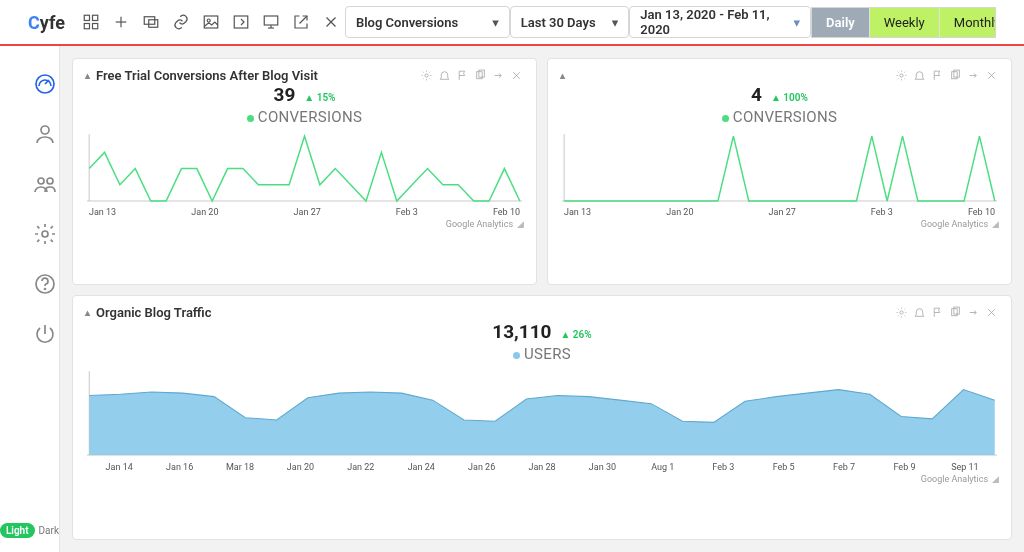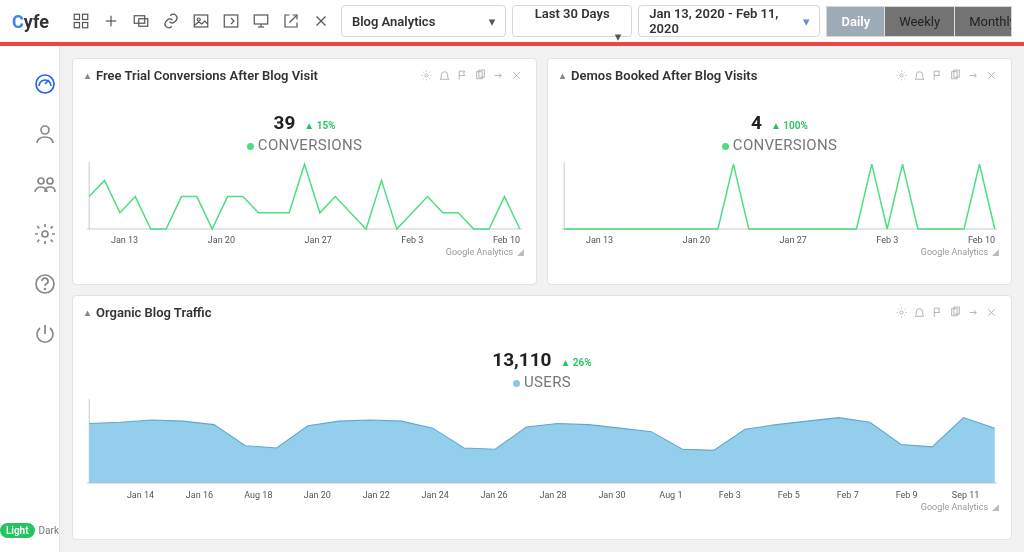--- a/index.html
+++ b/index.html
@@ -1,55 +1,55 @@
 <!DOCTYPE html>
 <html><head>
 <meta charset="utf-8">
 <style>
 * { box-sizing: border-box; margin:0; padding:0; }
 body { font-family: -apple-system, "Segoe UI", Roboto, Arial, sans-serif; background:#f2f2f2; width:1024px; height:552px; overflow:hidden; font-size:12px; color:#222; }
-.topbar { height:46px; background:#fff; border-bottom:4px solid #ef4444; display:flex; align-items:center; padding:0 12px; gap:6px; }
+.topbar { height:46px; background:#fff; border-bottom:2px solid #ef4444; display:flex; align-items:center; padding:0 28px; }
 .logo { font-weight:700; font-size:18px; color:#333; margin-right:12px; }
 .logo .c { color:#3b82f6; }
 .toolbar-icons { display:flex; gap:2px; }
 .tb-icon { width:28px; height:28px; display:flex; align-items:center; justify-content:center; color:#555; border-radius:4px; cursor:pointer; }
 .tb-icon svg { width:18px; height:18px; stroke:#555; stroke-width:1.6; fill:none; }
 .dd { height:32px; border:1px solid #d6d6d6; border-radius:4px; background:#fff; display:flex; align-items:center; padding:0 10px; font-size:13px; color:#555; gap:8px; cursor:pointer; }
 .dd b{ font-weight:600; color:#333; }
 .caret{ margin-left:auto; }
 .dd.wide{ width:180px; }
-.dd.med{ width:130px;flex-direction:column; }
+.dd.med{ width:130px; }
 .seg { display:flex; border:1px solid #d6d6d6; border-radius:0; overflow:hidden; margin-left:auto; }
-.seg > div { padding:7px 14px; font-size:13px; cursor:pointer; background:#737373; }
+.seg > div { padding:7px 14px; font-size:13px; cursor:pointer; background:#bef264; }
 .seg > div.active{ background:#9eabb7; color:#fff; font-weight:600; }
 .seg > div + div { border-left:1px solid #e0e0e0; }
 .layout { display:flex; height:calc(100% - 46px); }
 .sidebar { width:60px; background:#fff; border-right:1px solid #e5e5e5; display:flex; flex-direction:column; align-items:flex-end; padding-top:24px; gap:22px; }
 .sb-icon { width:28px; height:28px; display:flex; align-items:center; justify-content:center; cursor:pointer; }
 .sb-icon svg{ width:24px; height:24px; stroke:#888; stroke-width:1.7; fill:none; }
 .sb-icon.active svg{ stroke:#2563eb; }
 .themebox{ margin-top:auto; margin-bottom:14px; display:flex; align-items:center; gap:4px; font-size:10px;}
 .badge-light{ background:#22c55e; color:#fff; padding:2px 6px; border-radius:9px; font-weight:600; }
 .badge-dark{ color:#777; }
 .content { flex:1; padding:12px; display:grid; grid-template-columns:1fr 1fr; grid-template-rows:auto auto; gap:10px; overflow:auto; }
 .widget { background:#fff; border:1px solid #e2e2e2; border-radius:4px; padding:8px 12px 4px 12px; position:relative; }
 .widget.full{ grid-column:1 / span 2; }
 .whead{ display:flex; align-items:center; gap:6px; font-size:13px; font-weight:600; color:#333; }
 .colltri{ color:#888; font-size:10px;}
 .wicons{ margin-left:auto; display:flex; gap:2px; }
 .wicons span{ width:16px; height:16px; display:flex; align-items:center; justify-content:center; cursor:pointer; color:#999; }
 .wicons svg{ width:13px; height:13px; stroke:#aaa; stroke-width:1.6; fill:none;}
-.bignum-row{ text-align:center; margin-top:28px; }
+.bignum-row{ text-align:center; margin-top:0; }
 .bignum{ font-size:19px; font-weight:700; }
 .delta{ font-size:10px; color:#22c55e; margin-left:6px; font-weight:600; }
 .leglabel{ font-size:15px; color:#777; letter-spacing:0.02em; margin-top:2px; }
 .legdot{ display:inline-block; width:7px; height:7px; border-radius:50%; margin-right:4px; vertical-align:middle; }
 .chartbox{ position:relative; margin-top:6px; }
 .chartbox svg{ width:100%; display:block;}
-.xlabels{ display:flex; justify-content:space-between; font-size:9px; color:#555; padding:0 4px; margin-top:2px;margin-left:22px;}
+.xlabels{ display:flex; justify-content:space-between; font-size:9px; color:#555; padding:0 4px; margin-top:2px;}
 .xlabels.many span{ flex:1; text-align:center; }
 .footerlabel{ font-size:9px; color:#999; text-align:right; margin-top:2px; }
 .resizer{ display:inline-block; margin-left:4px; color:#bbb;}
 </style>
 </head>
 <body>
 
 <div class="topbar">
   <div class="logo"><span class="c">C</span><span>yfe</span></div>
 
@@ -109,21 +109,21 @@
       </div>
     <div class="tb-icon">
         <svg viewBox="0 0 24 24">
           <line x1="6" y1="6" x2="18" y2="18"></line>
           <line x1="6" y1="18" x2="18" y2="6"></line>
         </svg>
       </div>
   </div>
 
   <div class="dd wide">
-    <b>Blog Analytics</b>
+    <b>Blog Conversions</b>
     <span class="caret">▾</span>
   </div>
   <div class="dd med">
     <b>Last 30 Days</b>
     <span class="caret">▾</span>
   </div>
   <div class="dd">
     <b>Jan 13, 2020 - Feb 11, 2020</b>
     <span class="caret" style="color:#6b8cc4">▾</span>
   </div>
@@ -245,21 +245,20 @@
             <span>Feb 3</span>
             <span>Feb 10</span>
           </div>
       </div>
       <div class="footerlabel"><span>Google Analytics</span><span class="resizer">◢</span></div>
     </div>
 
     <div class="widget">
       <div class="whead">
         <span class="colltri">▴</span>
-        <span>Demos Booked After Blog Visits</span>
         <div class="wicons">
           <span>
               <svg viewBox="0 0 24 24">
                 <circle cx="12" cy="12" r="3"></circle>
                 <path d="M12 3v2M12 19v2M5 5l1.4 1.4M17.6 17.6L19 19M3 12h2M19 12h2M5 19l1.4-1.4M17.6 6.4L19 5"></path>
               </svg>
             </span>
           <span>
               <svg viewBox="0 0 24 24">
                 <path d="M6 16V11a6 6 0 1 1 12 0v5l2 3H4z"></path>
@@ -359,21 +358,21 @@
       <div class="chartbox">
         <svg id="svg-organic" viewBox="0 0 860 85" preserveAspectRatio="none">
             <line x1="2" y1="81" x2="858" y2="81" stroke="#aaa" stroke-width="0.6"></line>
             <line x1="4" y1="2" x2="4" y2="81" stroke="#aaa" stroke-width="0.6"></line>
             <path d="M4.0 24.9 L33.4 23.8 L62.8 21.6 L92.1 22.7 L121.5 26.0 L150.9 45.8 L180.3 48.0 L209.7 27.1 L239.0 22.7 L268.4 21.6 L297.8 22.7 L327.2 29.3 L356.6 48.0 L385.9 49.1 L415.3 28.2 L444.7 24.9 L474.1 26.0 L503.4 29.3 L532.8 32.6 L562.2 49.1 L591.6 50.2 L621.0 30.4 L650.3 26.0 L679.7 22.7 L709.1 19.4 L738.5 23.8 L767.9 44.7 L797.2 46.9 L826.6 19.4 L856.0 29.3 L 856 81 L 4 81 Z" fill="#87c9eb" fill-opacity="0.9" stroke="none"></path>
             <path d="M4.0 24.9 L33.4 23.8 L62.8 21.6 L92.1 22.7 L121.5 26.0 L150.9 45.8 L180.3 48.0 L209.7 27.1 L239.0 22.7 L268.4 21.6 L297.8 22.7 L327.2 29.3 L356.6 48.0 L385.9 49.1 L415.3 28.2 L444.7 24.9 L474.1 26.0 L503.4 29.3 L532.8 32.6 L562.2 49.1 L591.6 50.2 L621.0 30.4 L650.3 26.0 L679.7 22.7 L709.1 19.4 L738.5 23.8 L767.9 44.7 L797.2 46.9 L826.6 19.4 L856.0 29.3" fill="none" stroke="#5fa8cf" stroke-width="1"></path>
           </svg>
         <div class="xlabels many" id="xl-organic">
             <span>Jan 14</span>
             <span>Jan 16</span>
-            <span>Aug 18</span>
+            <span>Mar 18</span>
             <span>Jan 20</span>
             <span>Jan 22</span>
             <span>Jan 24</span>
             <span>Jan 26</span>
             <span>Jan 28</span>
             <span>Jan 30</span>
             <span>Aug 1</span>
             <span>Feb 3</span>
             <span>Feb 5</span>
             <span>Feb 7</span>

